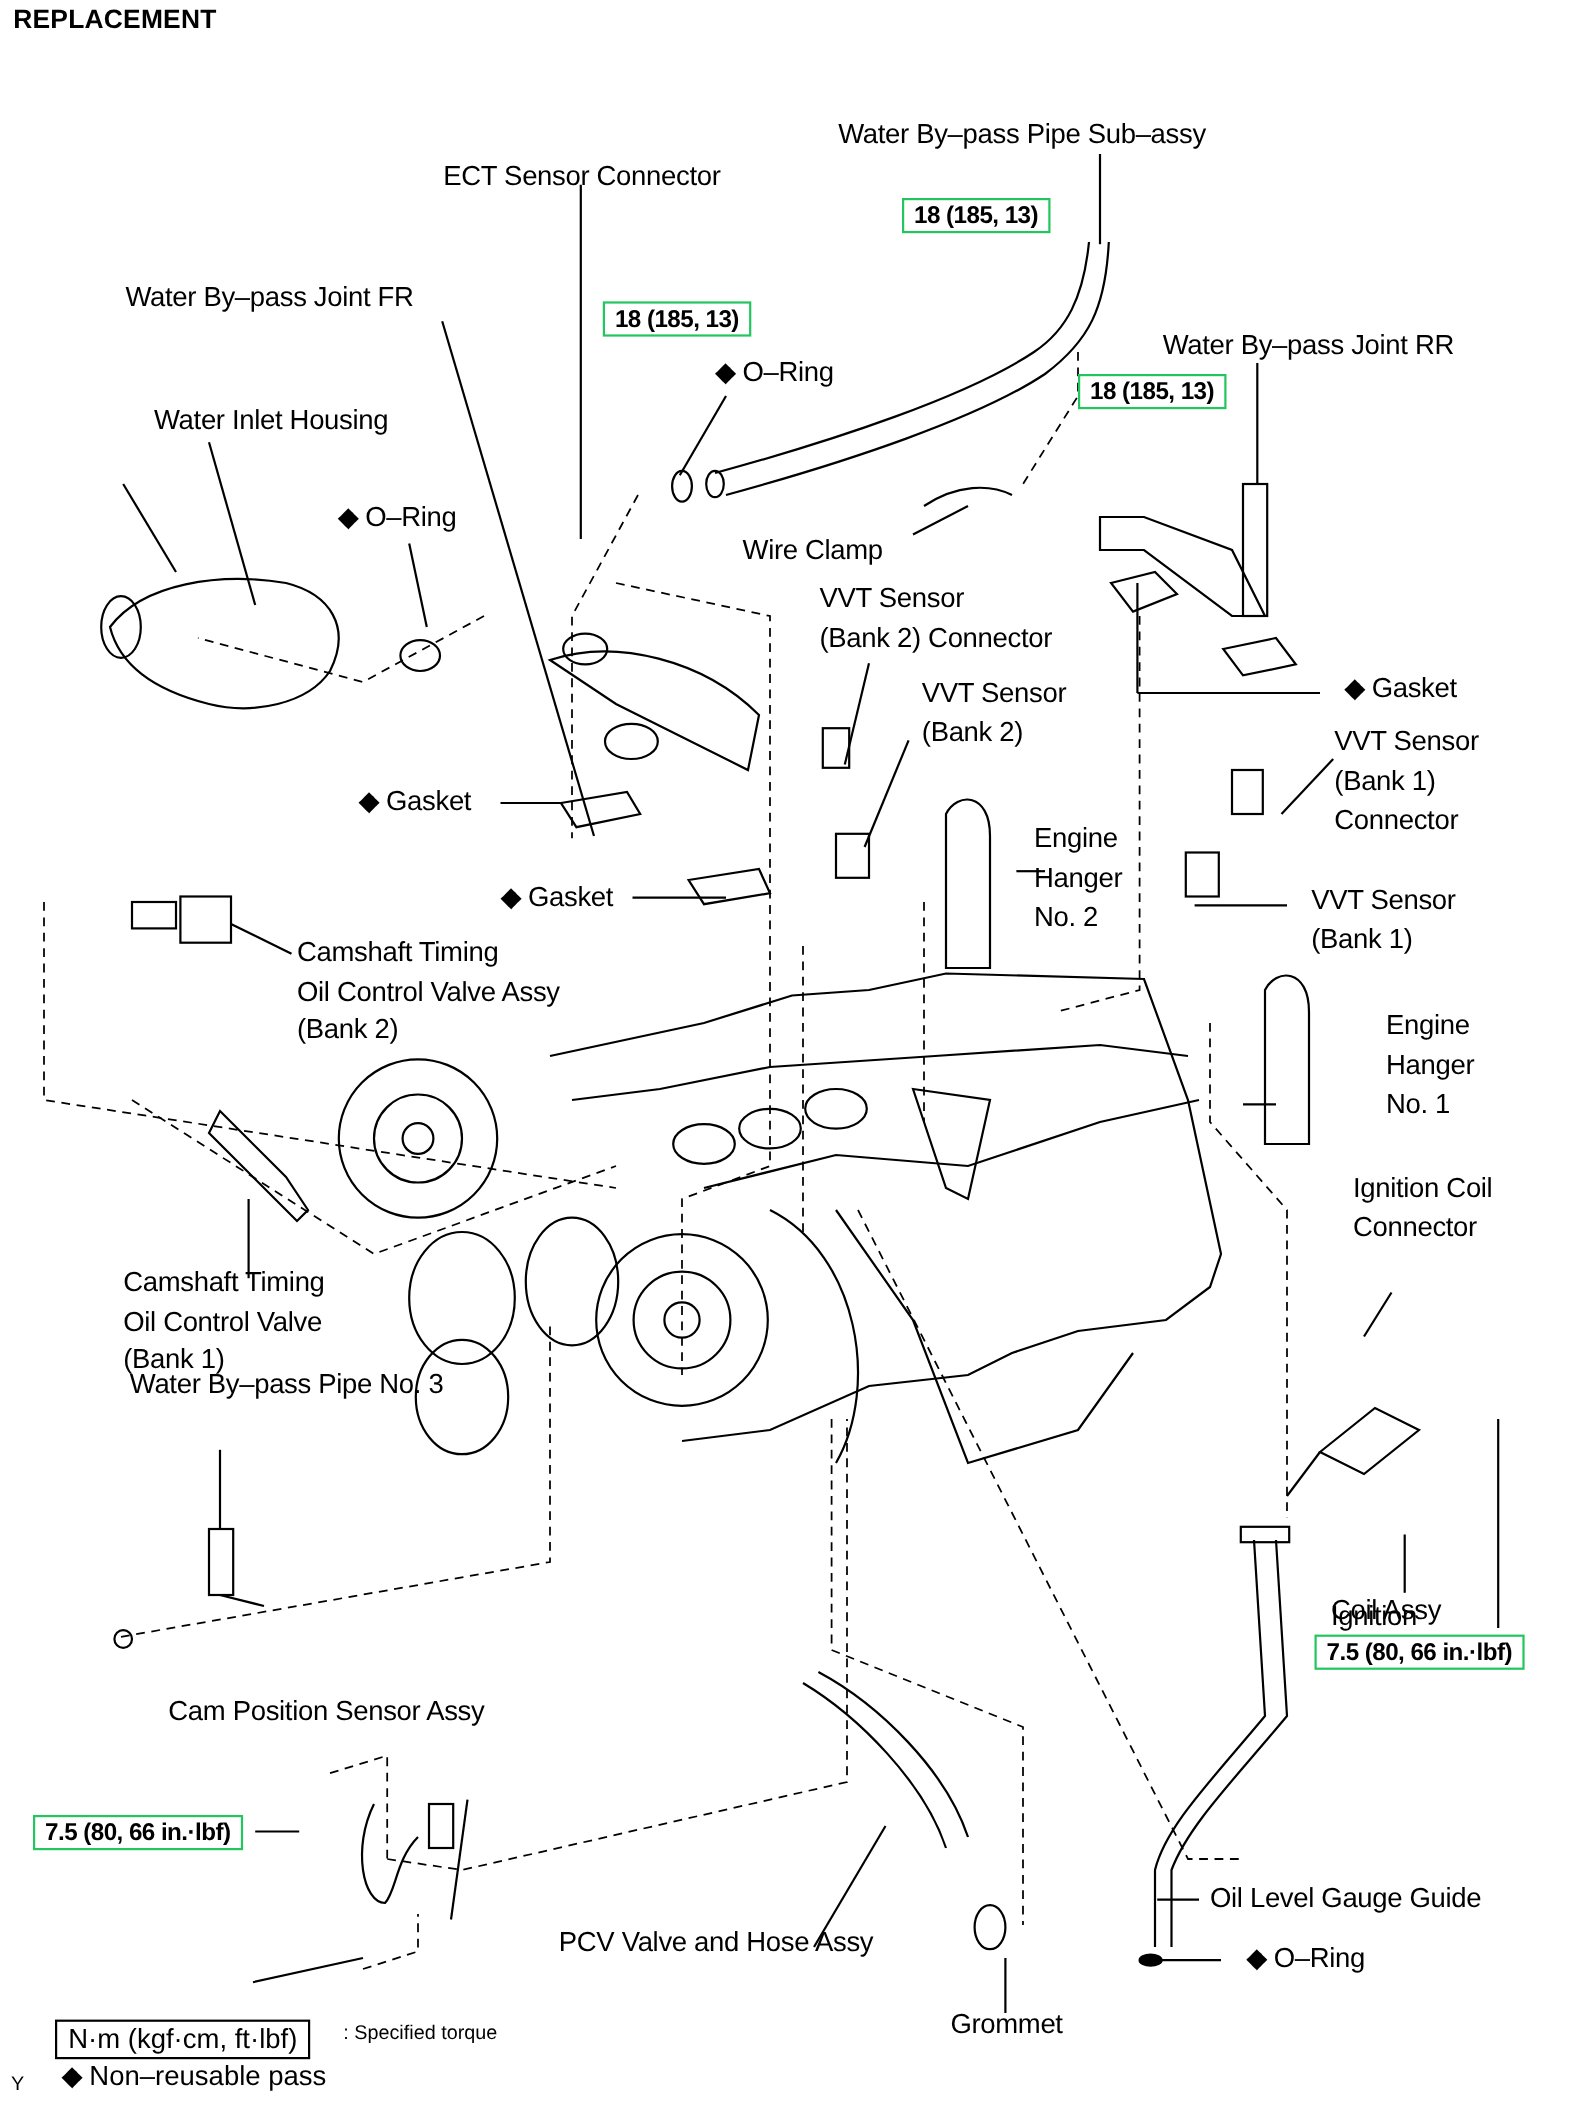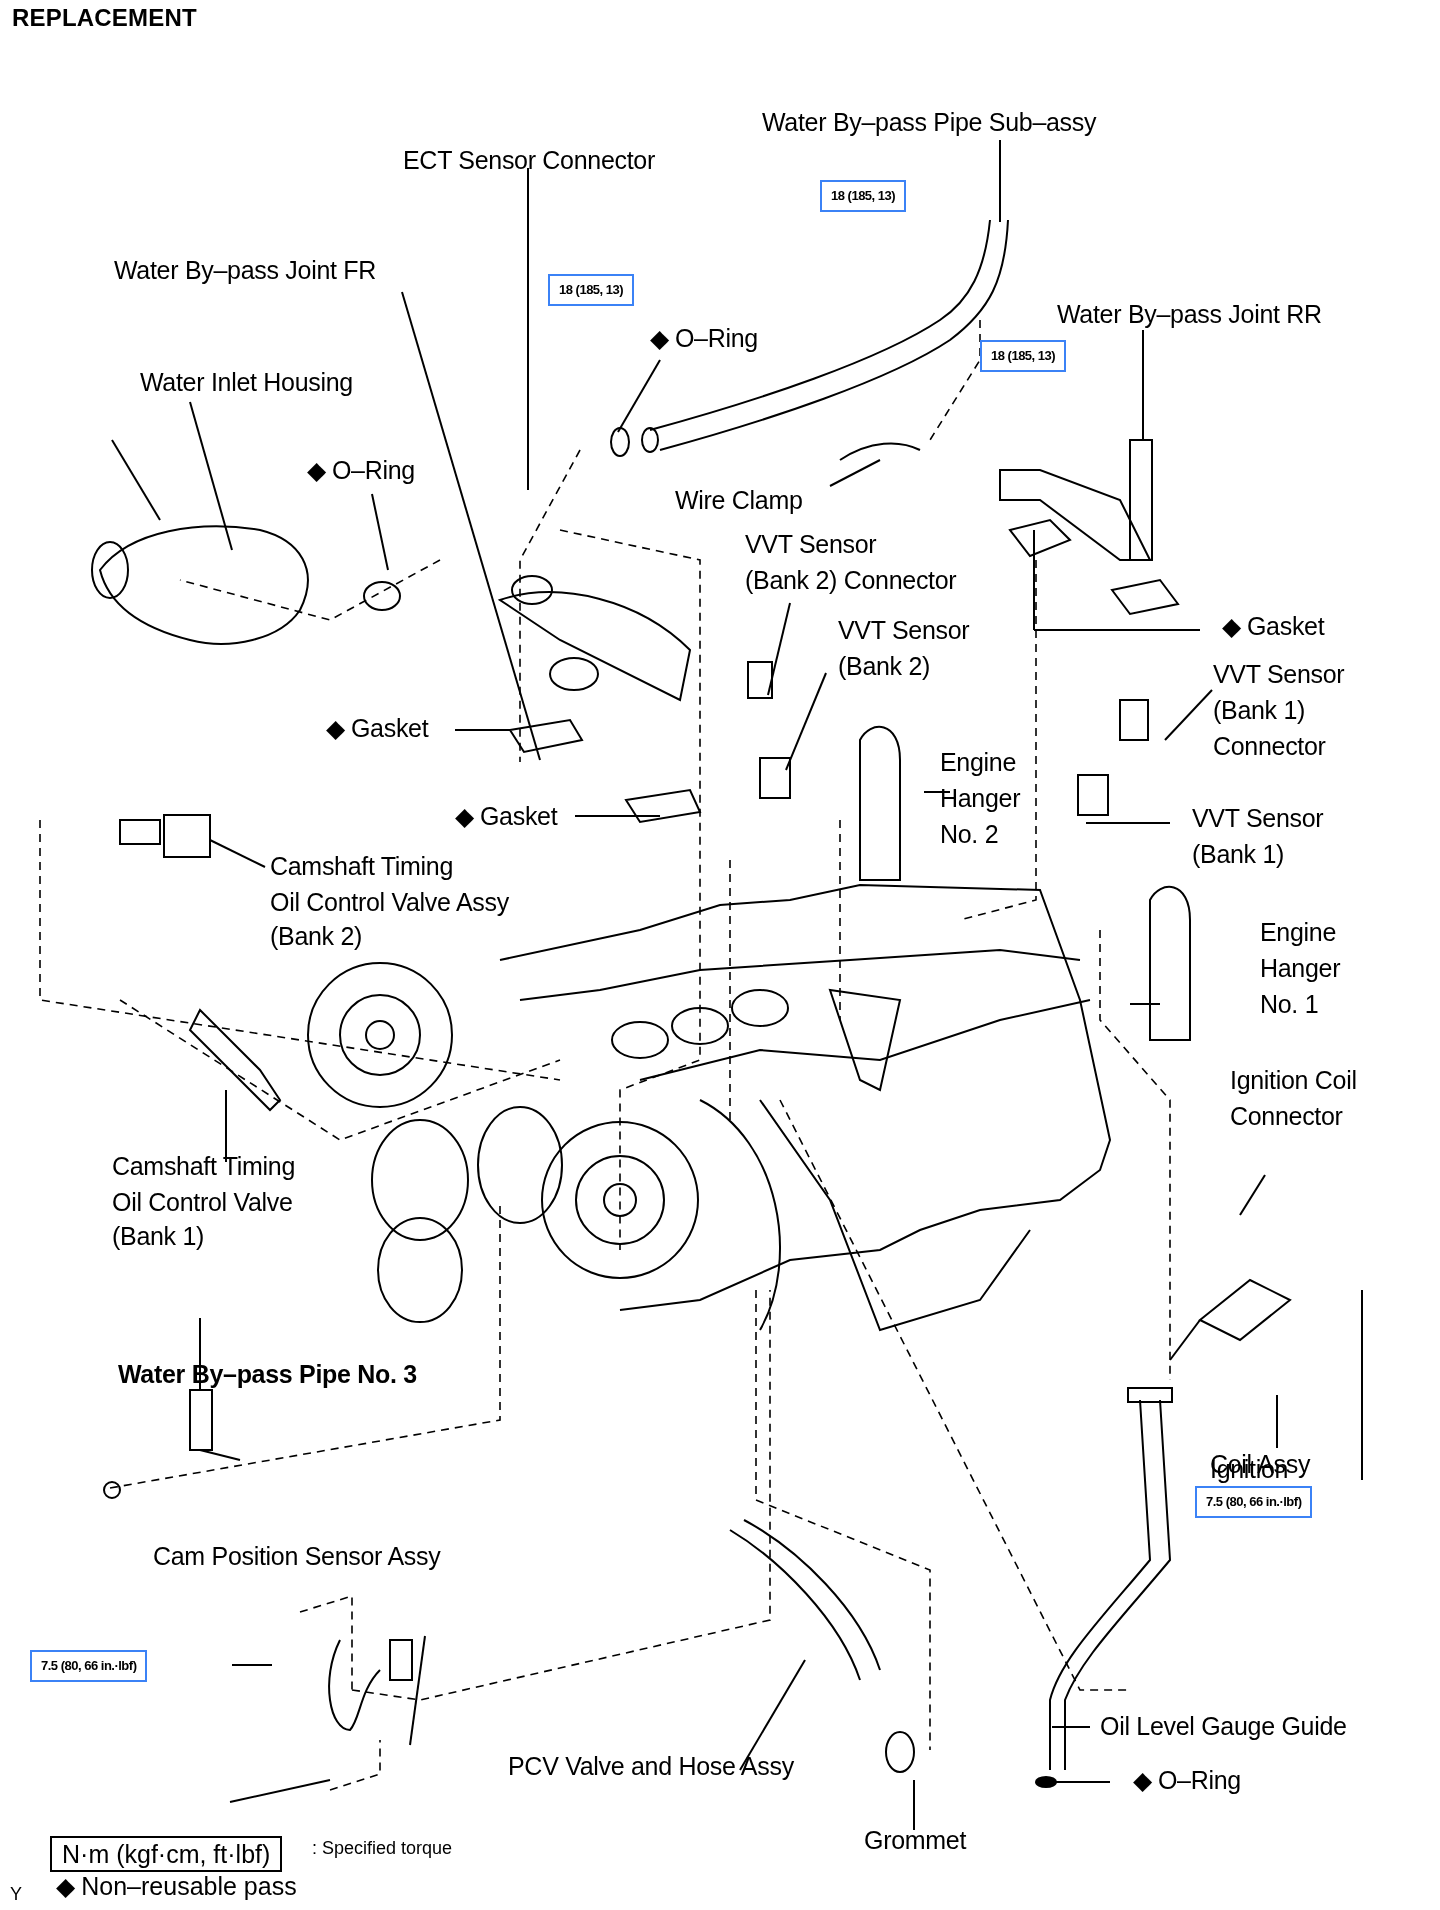--- a/index.html
+++ b/index.html
@@ -1,18 +1,18 @@
 <!DOCTYPE html>
 <html><head>
 <meta charset="utf-8">
 <style>
   html,body{margin:0;padding:0;background:#fff;}
   body{width:1440px;height:1910px;position:relative;overflow:hidden;font-family:"Liberation Sans",sans-serif;color:#000;}
   .lbl{position:absolute;font-size:25px;line-height:36px;white-space:nowrap;letter-spacing:-0.3px;}
-  .torque{position:absolute;border:2px solid #3b82f6;font-weight:bold;font-size:13px;line-height:28px;padding:0 9px;white-space:nowrap;background:#fff;letter-spacing:-0.5px;text-align:right;}
+  .torque{position:absolute;border:2px solid #22c55e;font-weight:bold;font-size:22px;line-height:28px;padding:0 9px;white-space:nowrap;background:#fff;letter-spacing:-0.5px;text-align:right;}
   #title{position:absolute;left:12px;top:4px;font-weight:bold;font-size:24px;letter-spacing:0.2px;}
   svg#art{position:absolute;left:0;top:0;}
   svg#art *{fill:none;stroke:#000;stroke-width:2;}
   svg#art .d{stroke-dasharray:8 6;stroke-width:1.6;}
   svg#art .fb{fill:#000;}
   .dia{display:inline-block;margin-right:6px;}
   #legend-box{position:absolute;left:50px;top:1836px;border:2px solid #000;font-size:25px;line-height:32px;padding:0 10px;white-space:nowrap;}
   #legend-text{position:absolute;left:312px;top:1838px;font-size:18px;}
   #legend2{position:absolute;left:56px;top:1872px;font-size:25px;}
   #ycode{position:absolute;left:10px;top:1884px;font-size:18px;}
@@ -187,21 +187,21 @@
 <div class="lbl" style="left:270px;top:884px;">Oil Control Valve Assy</div>
 <div class="lbl" style="left:270px;top:918px;">(Bank 2)</div>
 <div class="lbl" style="left:1260px;top:914px;">Engine</div>
 <div class="lbl" style="left:1260px;top:950px;">Hanger</div>
 <div class="lbl" style="left:1260px;top:986px;">No. 1</div>
 <div class="lbl" style="left:1230px;top:1062px;">Ignition Coil</div>
 <div class="lbl" style="left:1230px;top:1098px;">Connector</div>
 <div class="lbl" style="left:112px;top:1148px;">Camshaft Timing</div>
 <div class="lbl" style="left:112px;top:1184px;">Oil Control Valve</div>
 <div class="lbl" style="left:112px;top:1218px;">(Bank 1)</div>
-<div class="lbl" style="left:118px;top:1356px;font-weight:bold;">Water By–pass Pipe No. 3</div>
+<div class="lbl" style="left:118px;top:1240px;">Water By–pass Pipe No. 3</div>
 <div class="lbl" style="left:1210px;top:1410px;margin-top:41px;">Ignition</div>
 <div class="lbl" style="left:1210px;top:1446px;">Coil Assy</div>
 <div class="lbl" style="left:153px;top:1538px;text-align:center;">Cam Position Sensor Assy</div>
 <div class="lbl" style="left:1100px;top:1708px;">Oil Level Gauge Guide</div>
 <div class="lbl" style="left:508px;top:1748px;">PCV Valve and Hose Assy</div>
 <div class="lbl" style="left:1133px;top:1762px;"><span class="dia">◆</span><span>O–Ring</span></div>
 <div class="lbl" style="left:864px;top:1822px;">Grommet</div>
 
 <div class="torque" style="left:820px;top:180px;">18 (185, 13)</div>
 <div class="torque" style="left:548px;top:274px;">18 (185, 13)</div>

